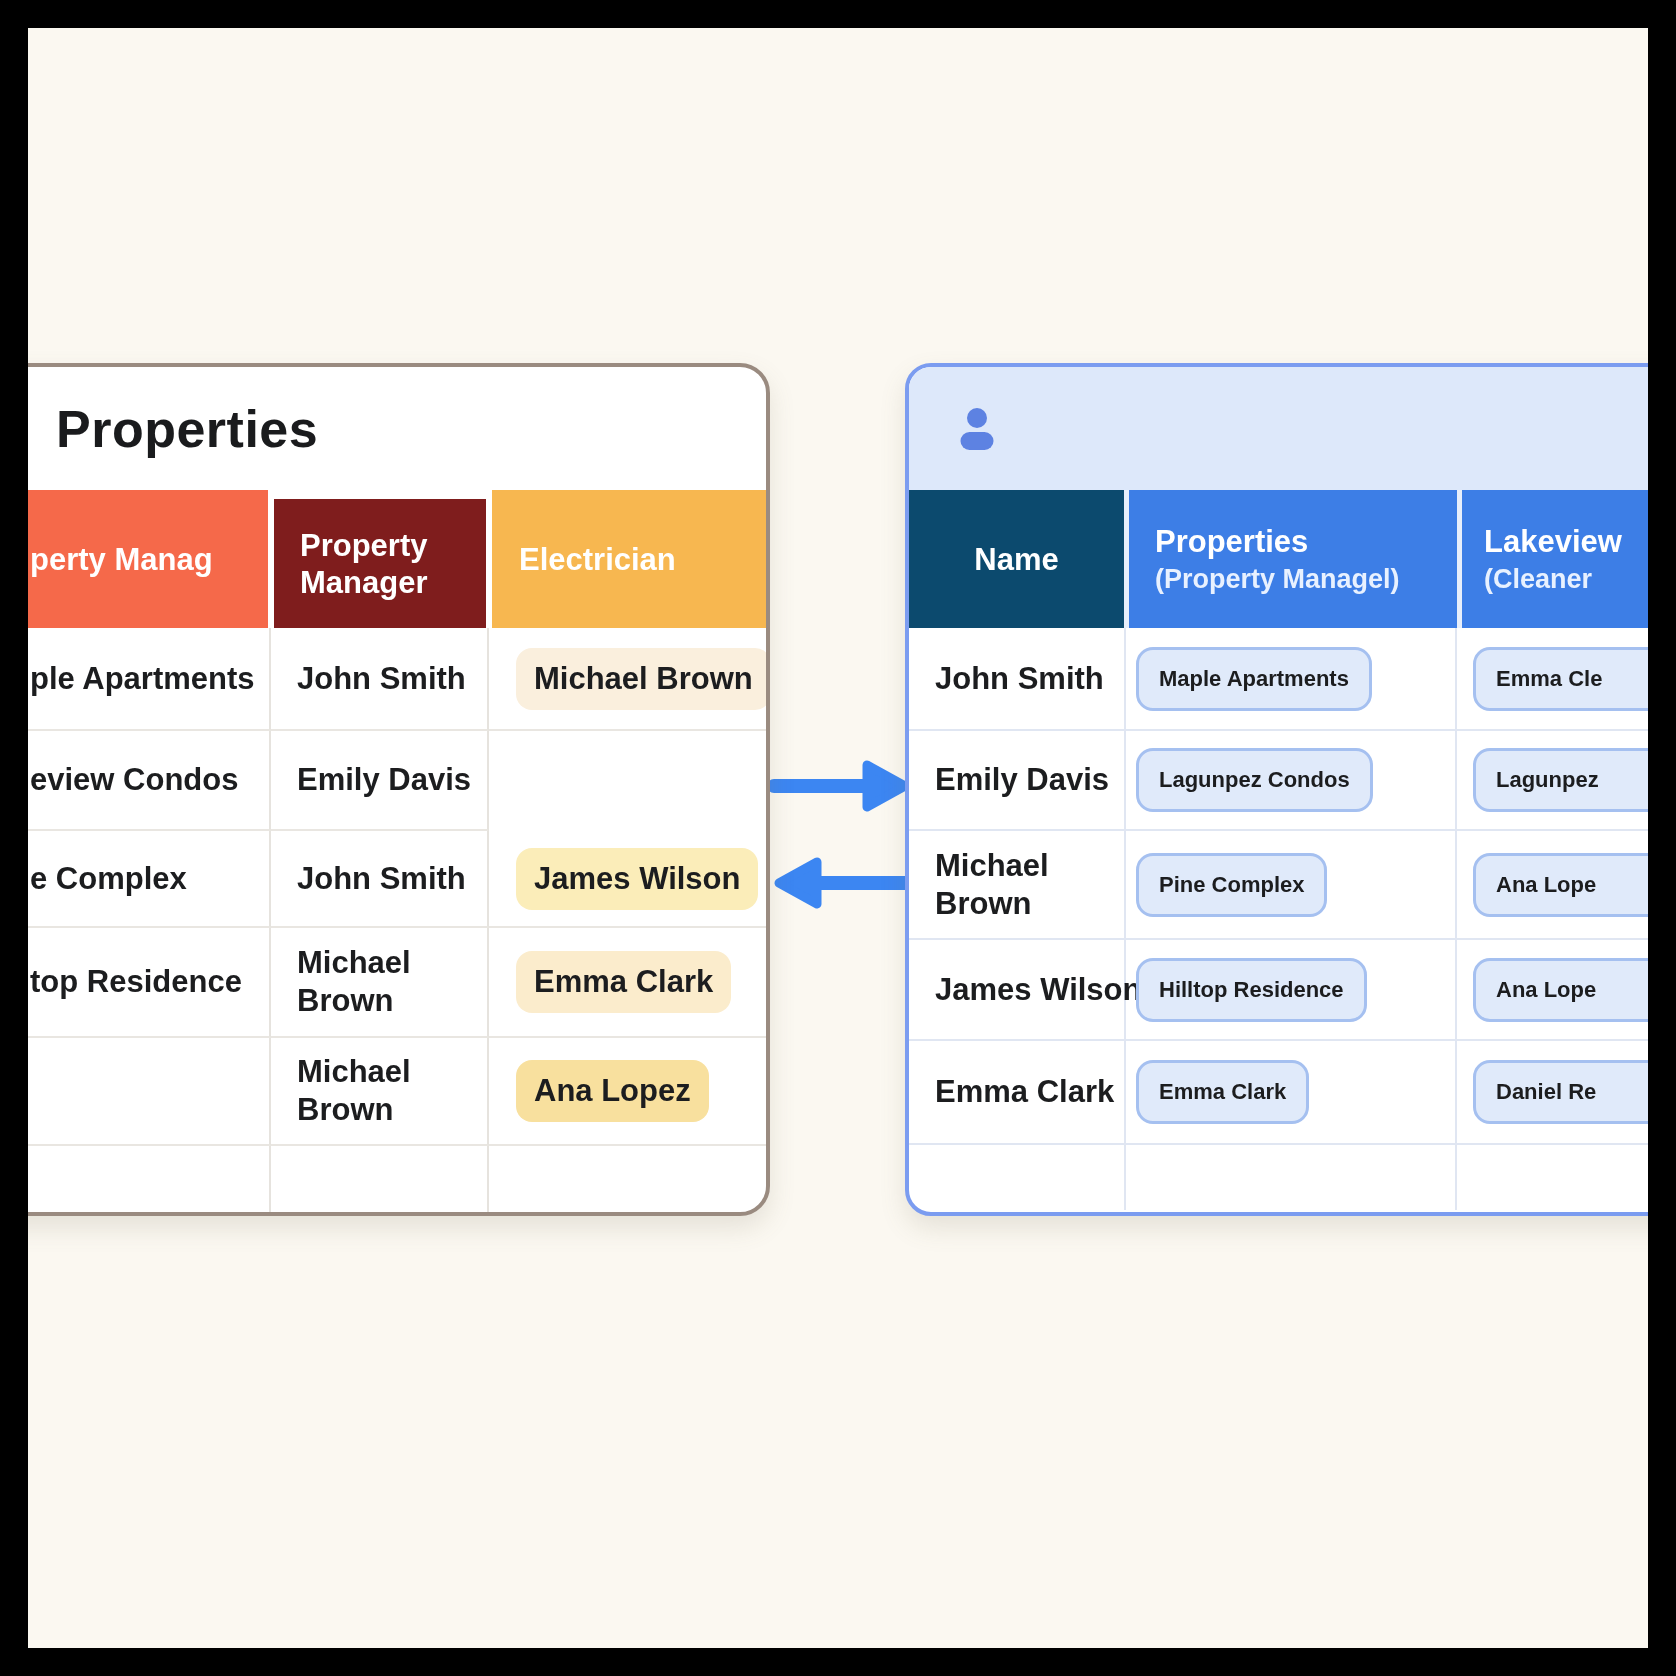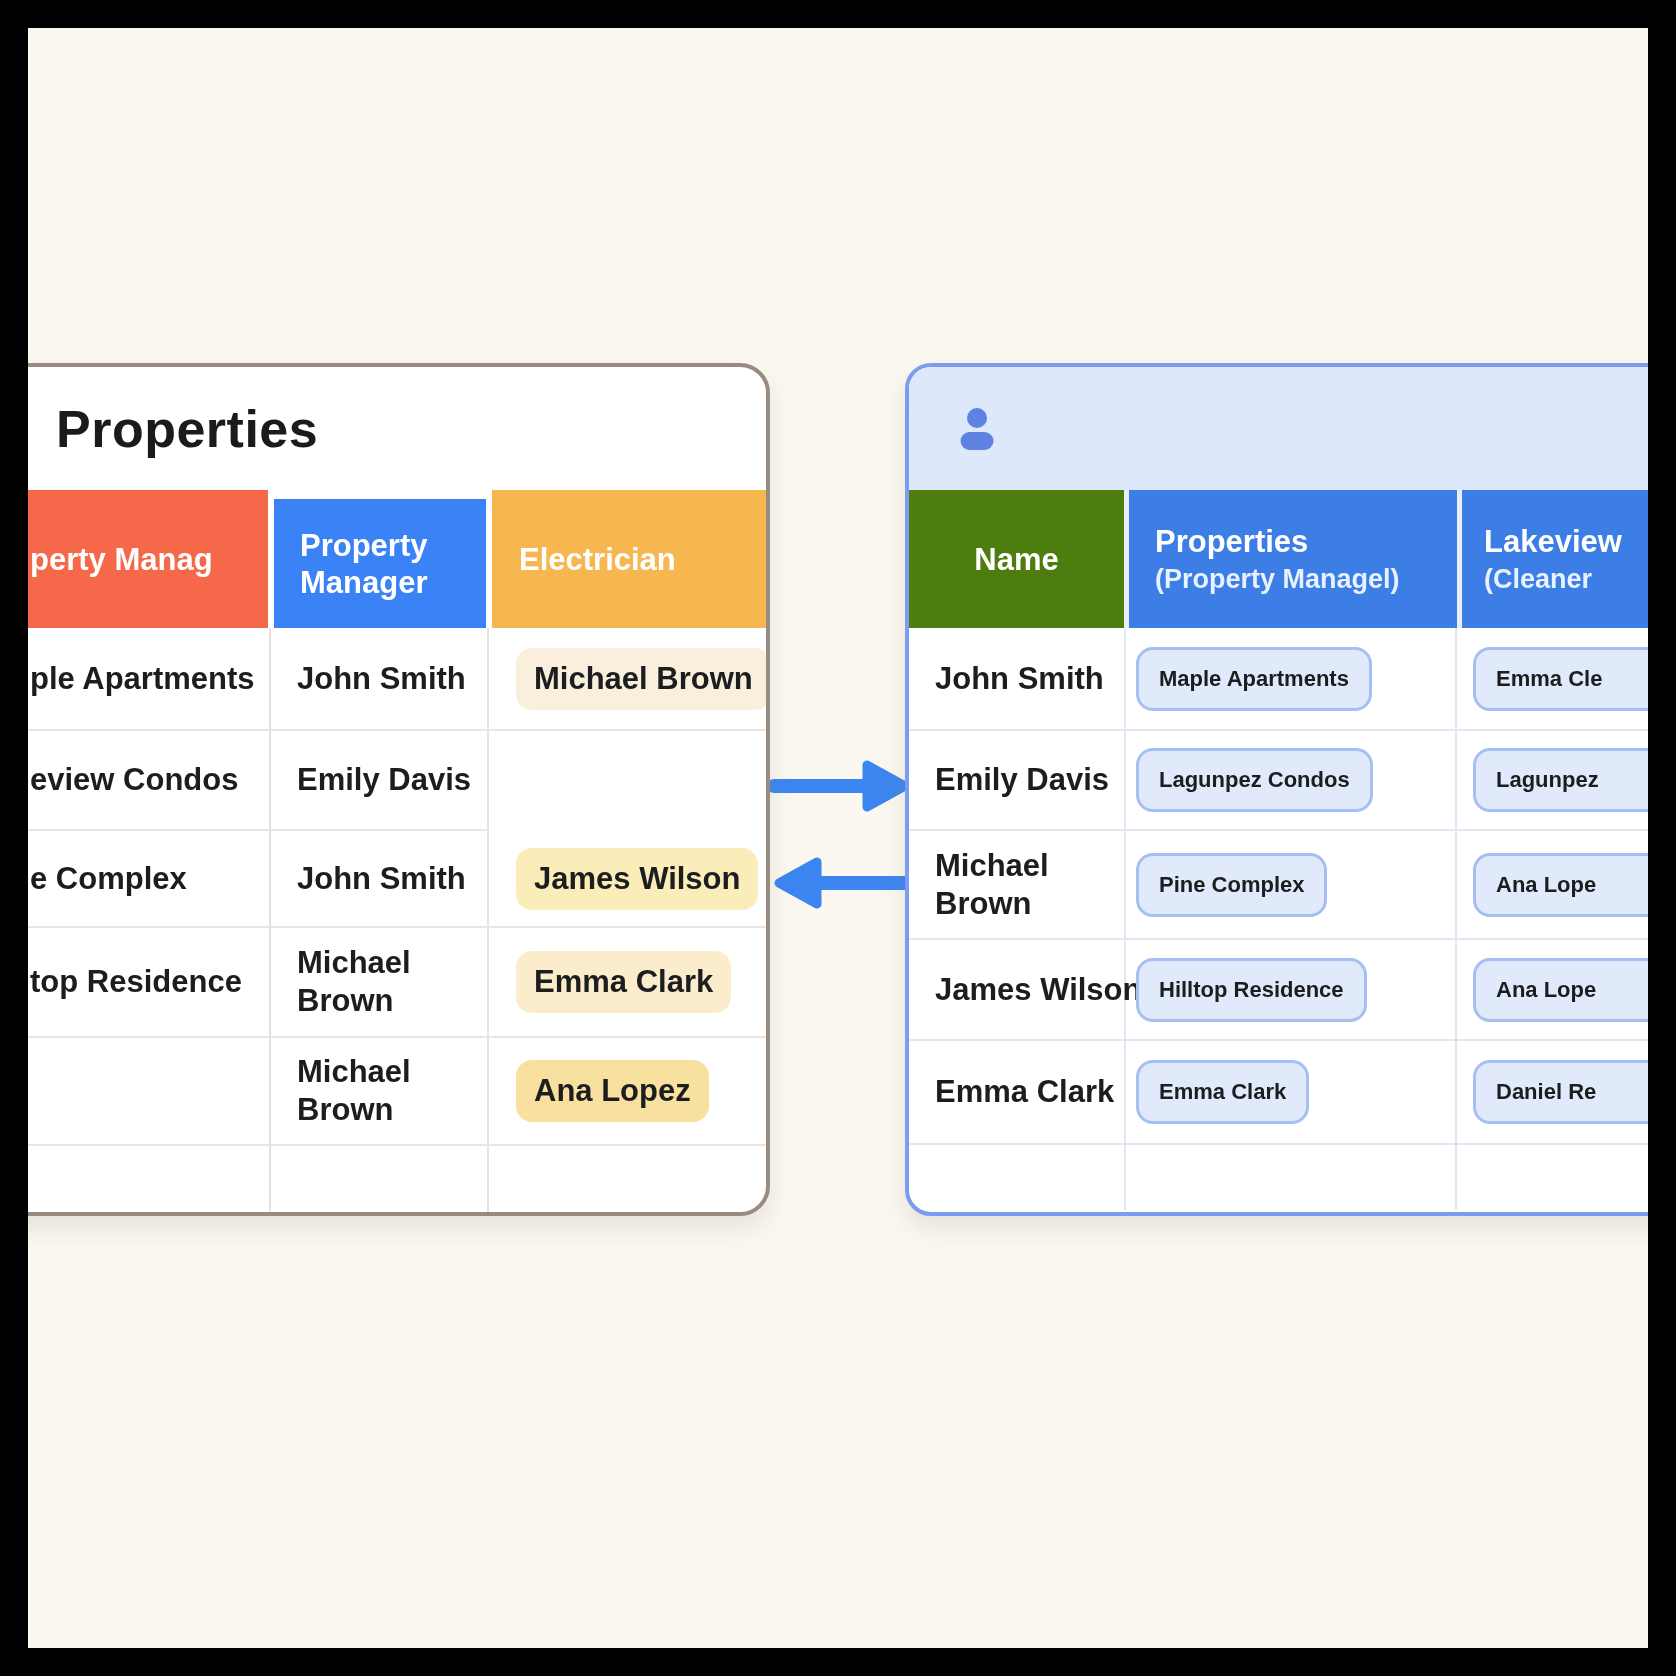--- a/index.html
+++ b/index.html
@@ -100,21 +100,21 @@
     <path d="M47 11 L9 32 L47 53 Z" fill="#3c86f2" stroke="#3c86f2" stroke-width="9" stroke-linejoin="round"></path>
   </svg>
 
   <div class="card left">
     <div class="ltitle">Properties</div>
 
     <div class="lheader">
       <div class="hcell h1" style="background:#f5694a;">
         <span>perty Manag</span>
       </div>
-      <div class="hcell h2" style="background:#3b82f6;margin-top:9px;">
+      <div class="hcell h2" style="background:#7f1d1d;margin-top:9px;">
         <span>Property Manager</span>
       </div>
       <div class="hcell h3" style="background:#f7b750;text-align:center;">
         <span>Electrician</span>
       </div>
     </div>
 
     <div class="lrow" style="height:103px;">
       <div class="cell c-prop nw">ple Apartments</div>
       <div class="cell c-mgr nw">John Smith</div>
@@ -158,21 +158,21 @@
     <div class="rtitle">
       <span class="ticon">
         <svg width="36" height="44" viewBox="0 0 36 44">
           <circle cx="18" cy="11" r="10" fill="#5d82e2"></circle>
           <rect x="1.5" y="25" width="33" height="18" rx="9" fill="#5d82e2"></rect>
         </svg>
       </span>
     </div>
 
     <div class="rheader">
-      <div class="hcell h1" style="background:#4d7c0f;align-items:center;">
+      <div class="hcell h1" style="background:#0c4a6e;align-items:center;">
         <span>Name</span>
       </div>
       <div class="hcell h2" style="background:#3d7ee6;">
         <span class="hmain">Properties</span>
         <span class="sub">(Property Managel)</span>
       </div>
       <div class="hcell h3" style="background:#3d7ee6;">
         <span class="hmain">Lakeview</span>
         <span class="sub">(Cleaner</span>
       </div>

